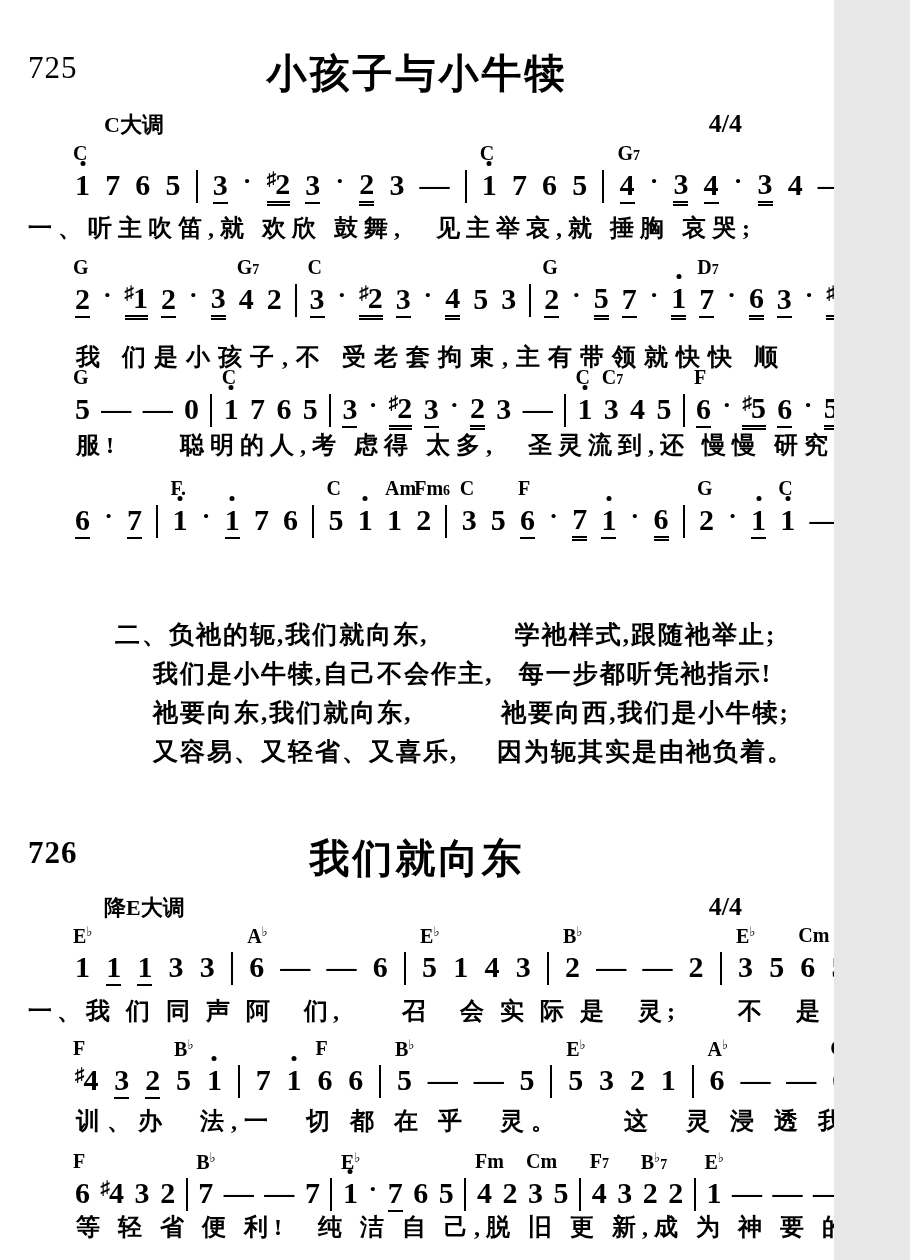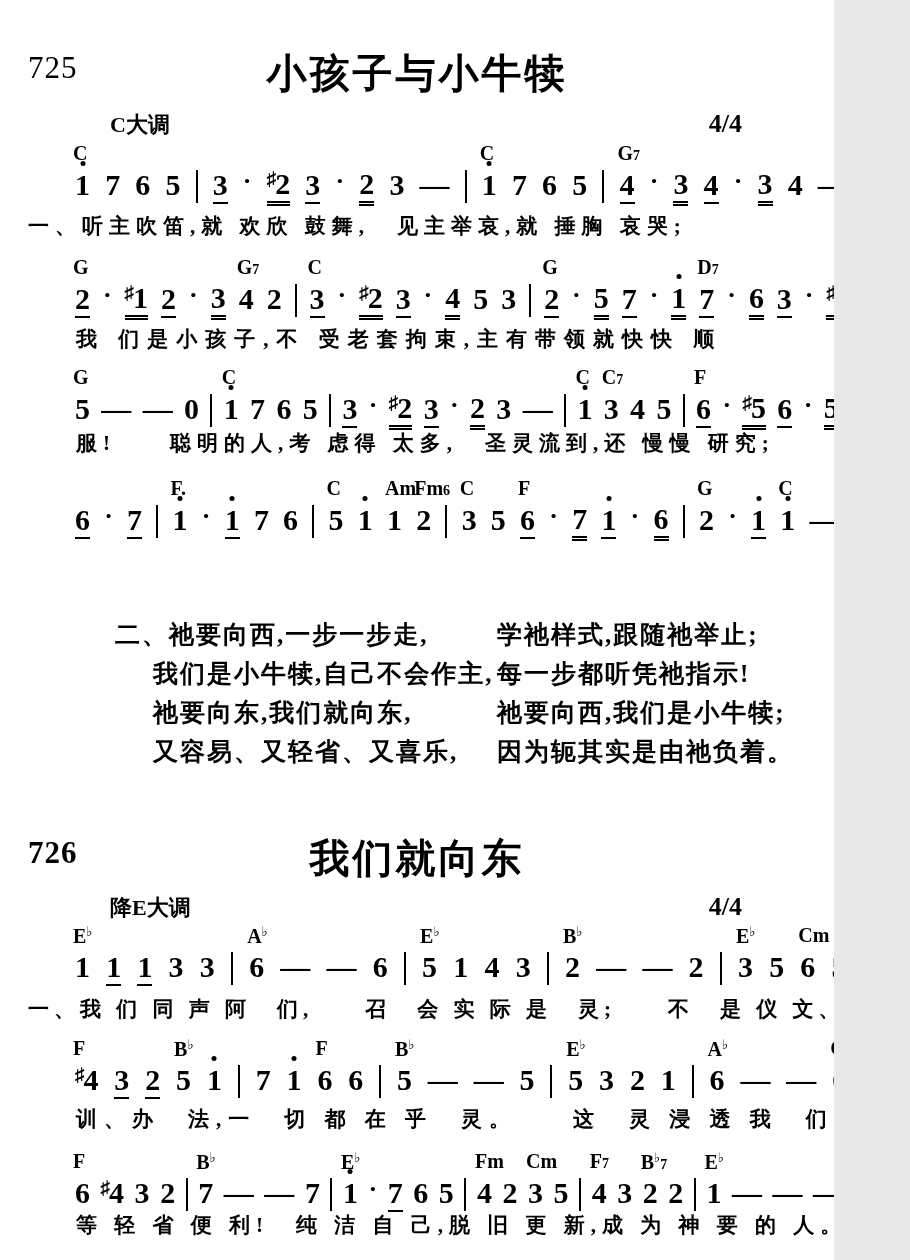--- a/index.html
+++ b/index.html
@@ -2,21 +2,21 @@
 <html><head>
 <meta charset="utf-8">
 <style>
   html,body{margin:0;padding:0;background:#e8e8e8;}
   .page{
     width:834px;height:1260px;position:relative;background:#ffffff;color:#000;
     font-family:"Liberation Serif","DejaVu Serif",serif;overflow:hidden;
   }
   .song-number{position:absolute;left:28px;font-size:31px;letter-spacing:1px;}
   .song-title{position:absolute;left:0;width:100%;text-align:center;font-size:40px;font-weight:bold;letter-spacing:3px;}
-  .key-label{position:absolute;left:110px;font-size:22px;font-weight:bold;}
+  .key-label{position:absolute;left:104px;font-size:22px;font-weight:bold;}
   .time-sig{position:absolute;right:92px;font-size:26px;font-weight:bold;}
 
   
   .music-line{
     position:absolute;left:75px;width:790px;
     display:flex;justify-content:space-between;align-items:flex-end;
     padding-top:30px;
   }
   .note{position:relative;padding-bottom:6px;}
   .stack{display:inline-block;position:relative;}
@@ -32,27 +32,27 @@
   .chord sup{font-size:66%;vertical-align:7px;letter-spacing:0;}
   .chord .sm{font-size:70%;}
   .dsep{font-size:26px;font-weight:bold;line-height:1;margin-bottom:12px;}
   .bar{width:2px;height:33px;background:#000;margin-bottom:3px;}
   .finalbar{display:flex;align-items:flex-end;margin-bottom:3px;}
   .finalbar i{display:block;height:36px;background:#000;}
   .finalbar .thin{width:2px;margin-right:3px;}
   .finalbar .thick{width:6px;}
 
   
-  .lyrics{position:absolute;font-size:21px;font-weight:bold;white-space:nowrap;line-height:1.1;}
+  .lyrics{position:absolute;font-size:24px;font-weight:bold;white-space:nowrap;line-height:1.1;}
   .ls5{letter-spacing:5px;} .ls6{letter-spacing:6px;} .ls7{letter-spacing:7px;} .ls8{letter-spacing:8px;}
 
   
   .verse-col{position:absolute;font-size:25px;font-weight:bold;line-height:39px;white-space:nowrap;letter-spacing:2px;}
   .verse-left{left:115px;}
-  .verse-right{left:497px;}
+  .verse-right{left:497px;text-align:center;}
   .verse-left div:not(:first-child){padding-left:38px;}
 </style>
 </head>
 <body>
 
 <div class="page">
 
   <div class="song-number" style="top:50px;">725</div>
   <div class="song-title" style="top:46px;">小孩子与小牛犊</div>
   <div class="key-label" style="top:110px;">C大调</div>
@@ -116,21 +116,21 @@
       <span class="dsep">·</span>
       <span class="note u2"><span class="stack"><span class="oct"></span><span class="dg">1</span></span></span>
       <span class="note u1"><span class="chord">D<span class="sm">7</span></span><span class="stack"><span class="dg">7</span></span></span>
       <span class="dsep">·</span>
       <span class="note u2"><span class="stack"><span class="dg">6</span></span></span>
       <span class="note u1"><span class="stack"><span class="dg">3</span></span></span>
       <span class="dsep">·</span>
       <span class="note u2"><span class="stack"><span class="dg"><span class="acc">♯</span>4</span></span></span>
       <span class="bar"></span>
     </div>
-  <div class="lyrics ls8" style="top:328px;left:76px;">我 们是小孩子,不 受老套拘束,主有带领就快快 顺</div>
+  <div class="lyrics ls8" style="top:344px;left:76px;">我 们是小孩子,不 受老套拘束,主有带领就快快 顺</div>
 
   <div class="music-line" style="top:362px;">
       <span class="note"><span class="chord">G</span><span class="stack"><span class="dg">5</span></span></span>
       <span class="note"><span class="stack"><span class="dg">—</span></span></span>
       <span class="note"><span class="stack"><span class="dg">—</span></span></span>
       <span class="note"><span class="stack"><span class="dg">0</span></span></span>
       <span class="bar"></span>
       <span class="note"><span class="chord">C</span><span class="stack"><span class="oct"></span><span class="dg">1</span></span></span>
       <span class="note"><span class="stack"><span class="dg">7</span></span></span>
       <span class="note"><span class="stack"><span class="dg">6</span></span></span>
@@ -190,21 +190,21 @@
       <span class="note u1"><span class="stack"><span class="oct"></span><span class="dg">1</span></span></span>
       <span class="note"><span class="chord">C</span><span class="stack"><span class="oct"></span><span class="dg">1</span></span></span>
       <span class="note"><span class="stack"><span class="dg">—</span></span></span>
       <span class="finalbar">
         <i class="thin"></i>
         <i class="thick"></i>
       </span>
     </div>
 
   <div class="verse-col verse-left" style="top:615px;">
-    <div>二、祂要向西,一步一步走,</div>
+    <div>二、负祂的轭,我们就向东,</div>
     <div>我们是小牛犊,自己不会作主,</div>
     <div>祂要向东,我们就向东,</div>
     <div>又容易、又轻省、又喜乐,</div>
   </div>
   <div class="verse-col verse-right" style="top:615px;">
     <div>学祂样式,跟随祂举止;</div>
     <div>每一步都听凭祂指示!</div>
     <div>祂要向西,我们是小牛犊;</div>
     <div>因为轭其实是由祂负着。</div>
   </div>

